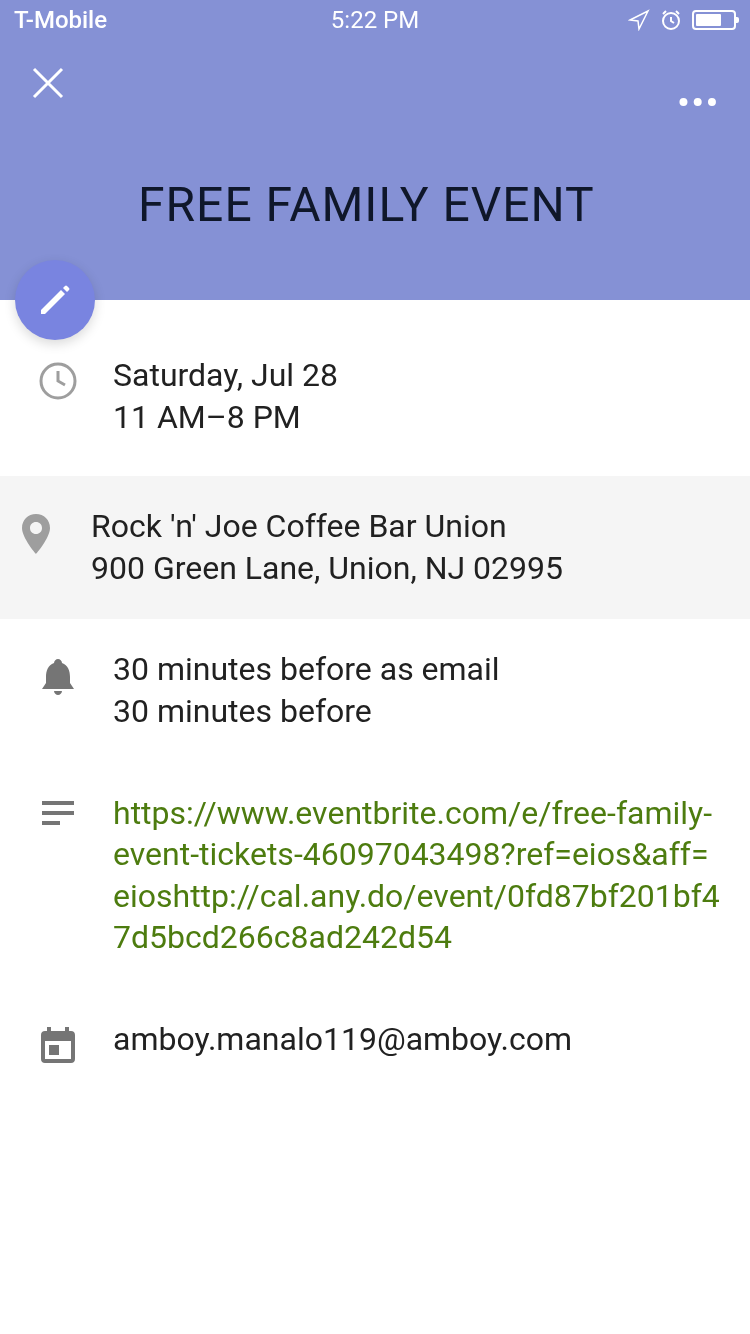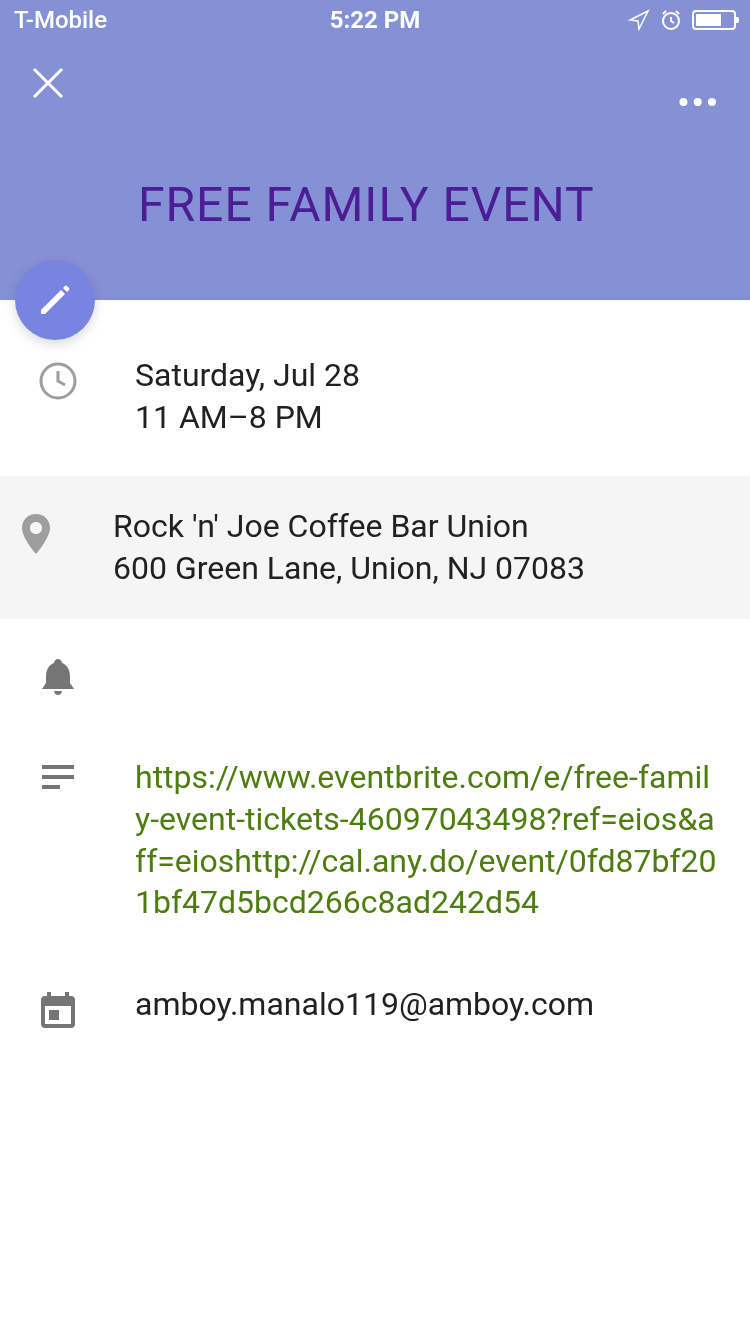--- a/index.html
+++ b/index.html
@@ -47,21 +47,21 @@
       background: #ffffff;
     }
     .signal-bar:nth-child(1) { height: 8px; }
     .signal-bar:nth-child(2) { height: 12px; }
     .signal-bar:nth-child(3) { height: 16px; }
     .signal-bar:nth-child(4) { height: 20px; }
     .status-center {
       position: absolute;
       left: 50%;
       transform: translateX(-50%);
-      font-weight: 700;
+      font-weight: 400;
     }
     .status-right {
       display: flex;
       align-items: center;
       gap: 10px;
     }
     .battery {
       width: 44px;
       height: 20px;
       border: 2px solid #ffffff;
@@ -100,21 +100,21 @@
     .more-btn {
       position: absolute;
       right: 30px;
       top: 42px;
       color: #ffffff;
       font-size: 34px;
       letter-spacing: 2px;
       font-weight: bold;
     }
     .event-title {
-      color: #4c1d95;
+      color: #0f172a;
       font-size: 48px;
       font-weight: 400;
       margin-top: 75px;
       margin-left: 108px;
       letter-spacing: 1px;
     }
     .edit-fab {
       position: absolute;
       left: 15px;
       bottom: -40px;
@@ -137,21 +137,21 @@
       padding-left: 14px;
     }
     .detail-icon {
       width: 44px;
       display: flex;
       justify-content: center;
       padding-top: 6px;
       flex-shrink: 0;
     }
     .detail-content {
-      margin-left: 55px;
+      margin-left: 33px;
       font-size: 32px;
       line-height: 1.3;
       color: #212121;
     }
     .detail-content .line {
       display: block;
     }
     .link-text {
       color: #4d7c0f;
       word-break: break-all;
@@ -235,31 +235,35 @@
 </div>
 
 <div class="detail-row highlighted">
   <div class="detail-icon">
     <svg width="36" height="44" viewBox="0 0 36 44" fill="#9e9e9e">
       <path d="M18 2 C10 2 4 8 4 16 C4 26 18 42 18 42 C18 42 32 26 32 16 C32 8 26 2 18 2 Z M18 22 C14.5 22 12 19.5 12 16 C12 12.5 14.5 10 18 10 C21.5 10 24 12.5 24 16 C24 19.5 21.5 22 18 22 Z"></path>
     </svg>
   </div>
   <div class="detail-content">
     <span class="line">Rock 'n' Joe Coffee Bar Union</span>
-    <span class="line">600 Green Lane, Union, NJ 07083</span>
+    <span class="line">900 Green Lane, Union, NJ 02995</span>
   </div>
 </div>
 
 <div class="detail-row">
   <div class="detail-icon">
     <svg width="36" height="42" viewBox="0 0 36 42" fill="#757575">
       <path d="M18 4 C16 4 14 6 14 8 C8 10 6 16 6 22 L6 28 L2 34 L34 34 L30 28 L30 22 C30 16 28 10 22 8 C22 6 20 4 18 4 Z"></path>
       <path d="M14 36 C14 38 16 40 18 40 C20 40 22 38 22 36 Z"></path>
     </svg>
   </div>
+  <div class="detail-content">
+    <span class="line">30 minutes before as email</span>
+    <span class="line">30 minutes before</span>
+  </div>
 </div>
 
 <div class="detail-row">
   <div class="detail-icon">
     <svg width="36" height="28" viewBox="0 0 36 28" fill="none" stroke="#757575" stroke-width="4">
       <path d="M2 4 L34 4 M2 14 L34 14 M2 24 L20 24"></path>
     </svg>
   </div>
   <div class="detail-content">
     <span class="link-text">https://www.eventbrite.com/e/free-family-event-tickets-46097043498?ref=eios&amp;aff=eioshttp://cal.any.do/event/0fd87bf201bf47d5bcd266c8ad242d54</span>

